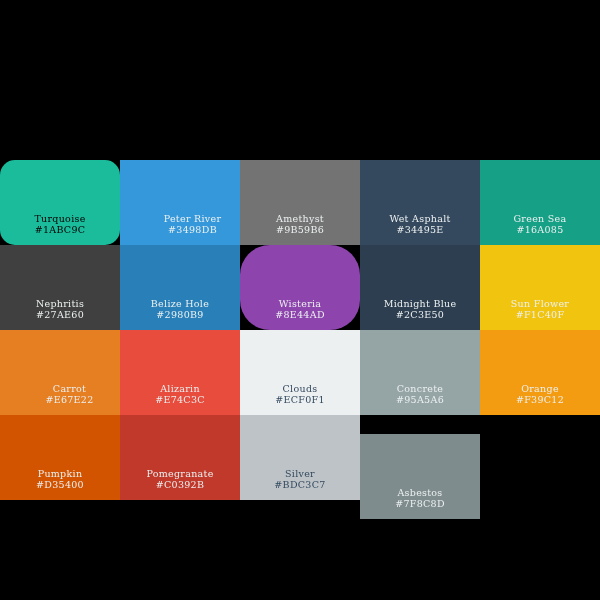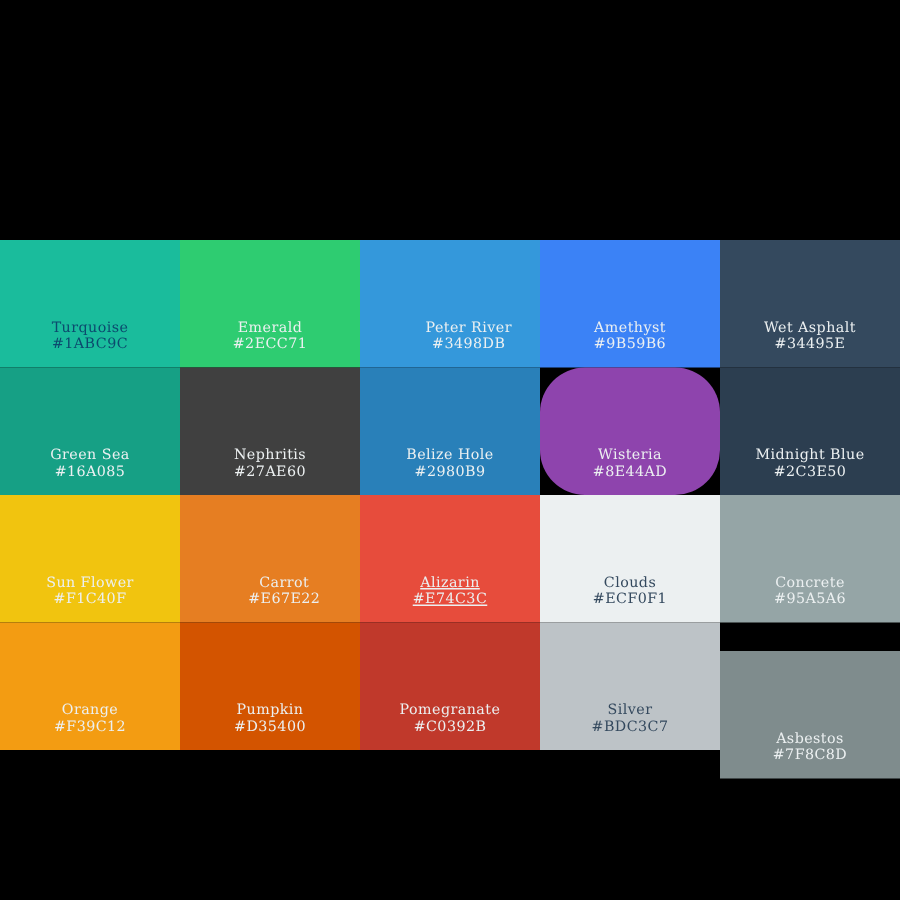--- a/index.html
+++ b/index.html
@@ -51,33 +51,29 @@
     font-size: 9.5px;
     letter-spacing: 0.3px;
     white-space: nowrap;
   }
 </style>
 </head>
 <body>
 
 <div id="palette-canvas">
   <div id="swatch-grid">
-      <div class="swatch" style="background-color: rgb(26, 188, 156); color: #0c4a6e;">
+      <div class="swatch" style="background-color: rgb(26, 188, 156); color: #000000; border-radius: 15px;">
         <div class="swatch-name">Turquoise</div>
         <div class="swatch-hex">#1ABC9C</div>
-      </div>
-      <div class="swatch" style="background-color: rgb(46, 204, 113); color: rgb(236, 240, 241);">
-        <div class="swatch-name">Emerald</div>
-        <div class="swatch-hex">#2ECC71</div>
       </div>
       <div class="swatch" style="background-color: rgb(52, 152, 219); color: rgb(236, 240, 241); padding-left: 25px;">
         <div class="swatch-name">Peter River</div>
         <div class="swatch-hex">#3498DB</div>
       </div>
-      <div class="swatch" style="background-color: #3b82f6; color: rgb(236, 240, 241);">
+      <div class="swatch" style="background-color: #737373; color: rgb(236, 240, 241);">
         <div class="swatch-name">Amethyst</div>
         <div class="swatch-hex">#9B59B6</div>
       </div>
       <div class="swatch" style="background-color: rgb(52, 73, 94); color: rgb(236, 240, 241);">
         <div class="swatch-name">Wet Asphalt</div>
         <div class="swatch-hex">#34495E</div>
       </div>
       <div class="swatch" style="background-color: rgb(22, 160, 133); color: rgb(236, 240, 241);">
         <div class="swatch-name">Green Sea</div>
         <div class="swatch-hex">#16A085</div>
@@ -99,21 +95,21 @@
         <div class="swatch-hex">#2C3E50</div>
       </div>
       <div class="swatch" style="background-color: rgb(241, 196, 15); color: rgb(236, 240, 241);">
         <div class="swatch-name">Sun Flower</div>
         <div class="swatch-hex">#F1C40F</div>
       </div>
       <div class="swatch" style="background-color: rgb(230, 126, 34); color: rgb(236, 240, 241); padding-left: 19px;">
         <div class="swatch-name">Carrot</div>
         <div class="swatch-hex">#E67E22</div>
       </div>
-      <div class="swatch" style="background-color: rgb(231, 76, 60); color: rgb(236, 240, 241); text-decoration: underline;">
+      <div class="swatch" style="background-color: rgb(231, 76, 60); color: rgb(236, 240, 241);">
         <div class="swatch-name">Alizarin</div>
         <div class="swatch-hex">#E74C3C</div>
       </div>
       <div class="swatch" style="background-color: rgb(236, 240, 241); color: rgb(52, 73, 94);">
         <div class="swatch-name">Clouds</div>
         <div class="swatch-hex">#ECF0F1</div>
       </div>
       <div class="swatch" style="background-color: rgb(149, 165, 166); color: rgb(236, 240, 241);">
         <div class="swatch-name">Concrete</div>
         <div class="swatch-hex">#95A5A6</div>

